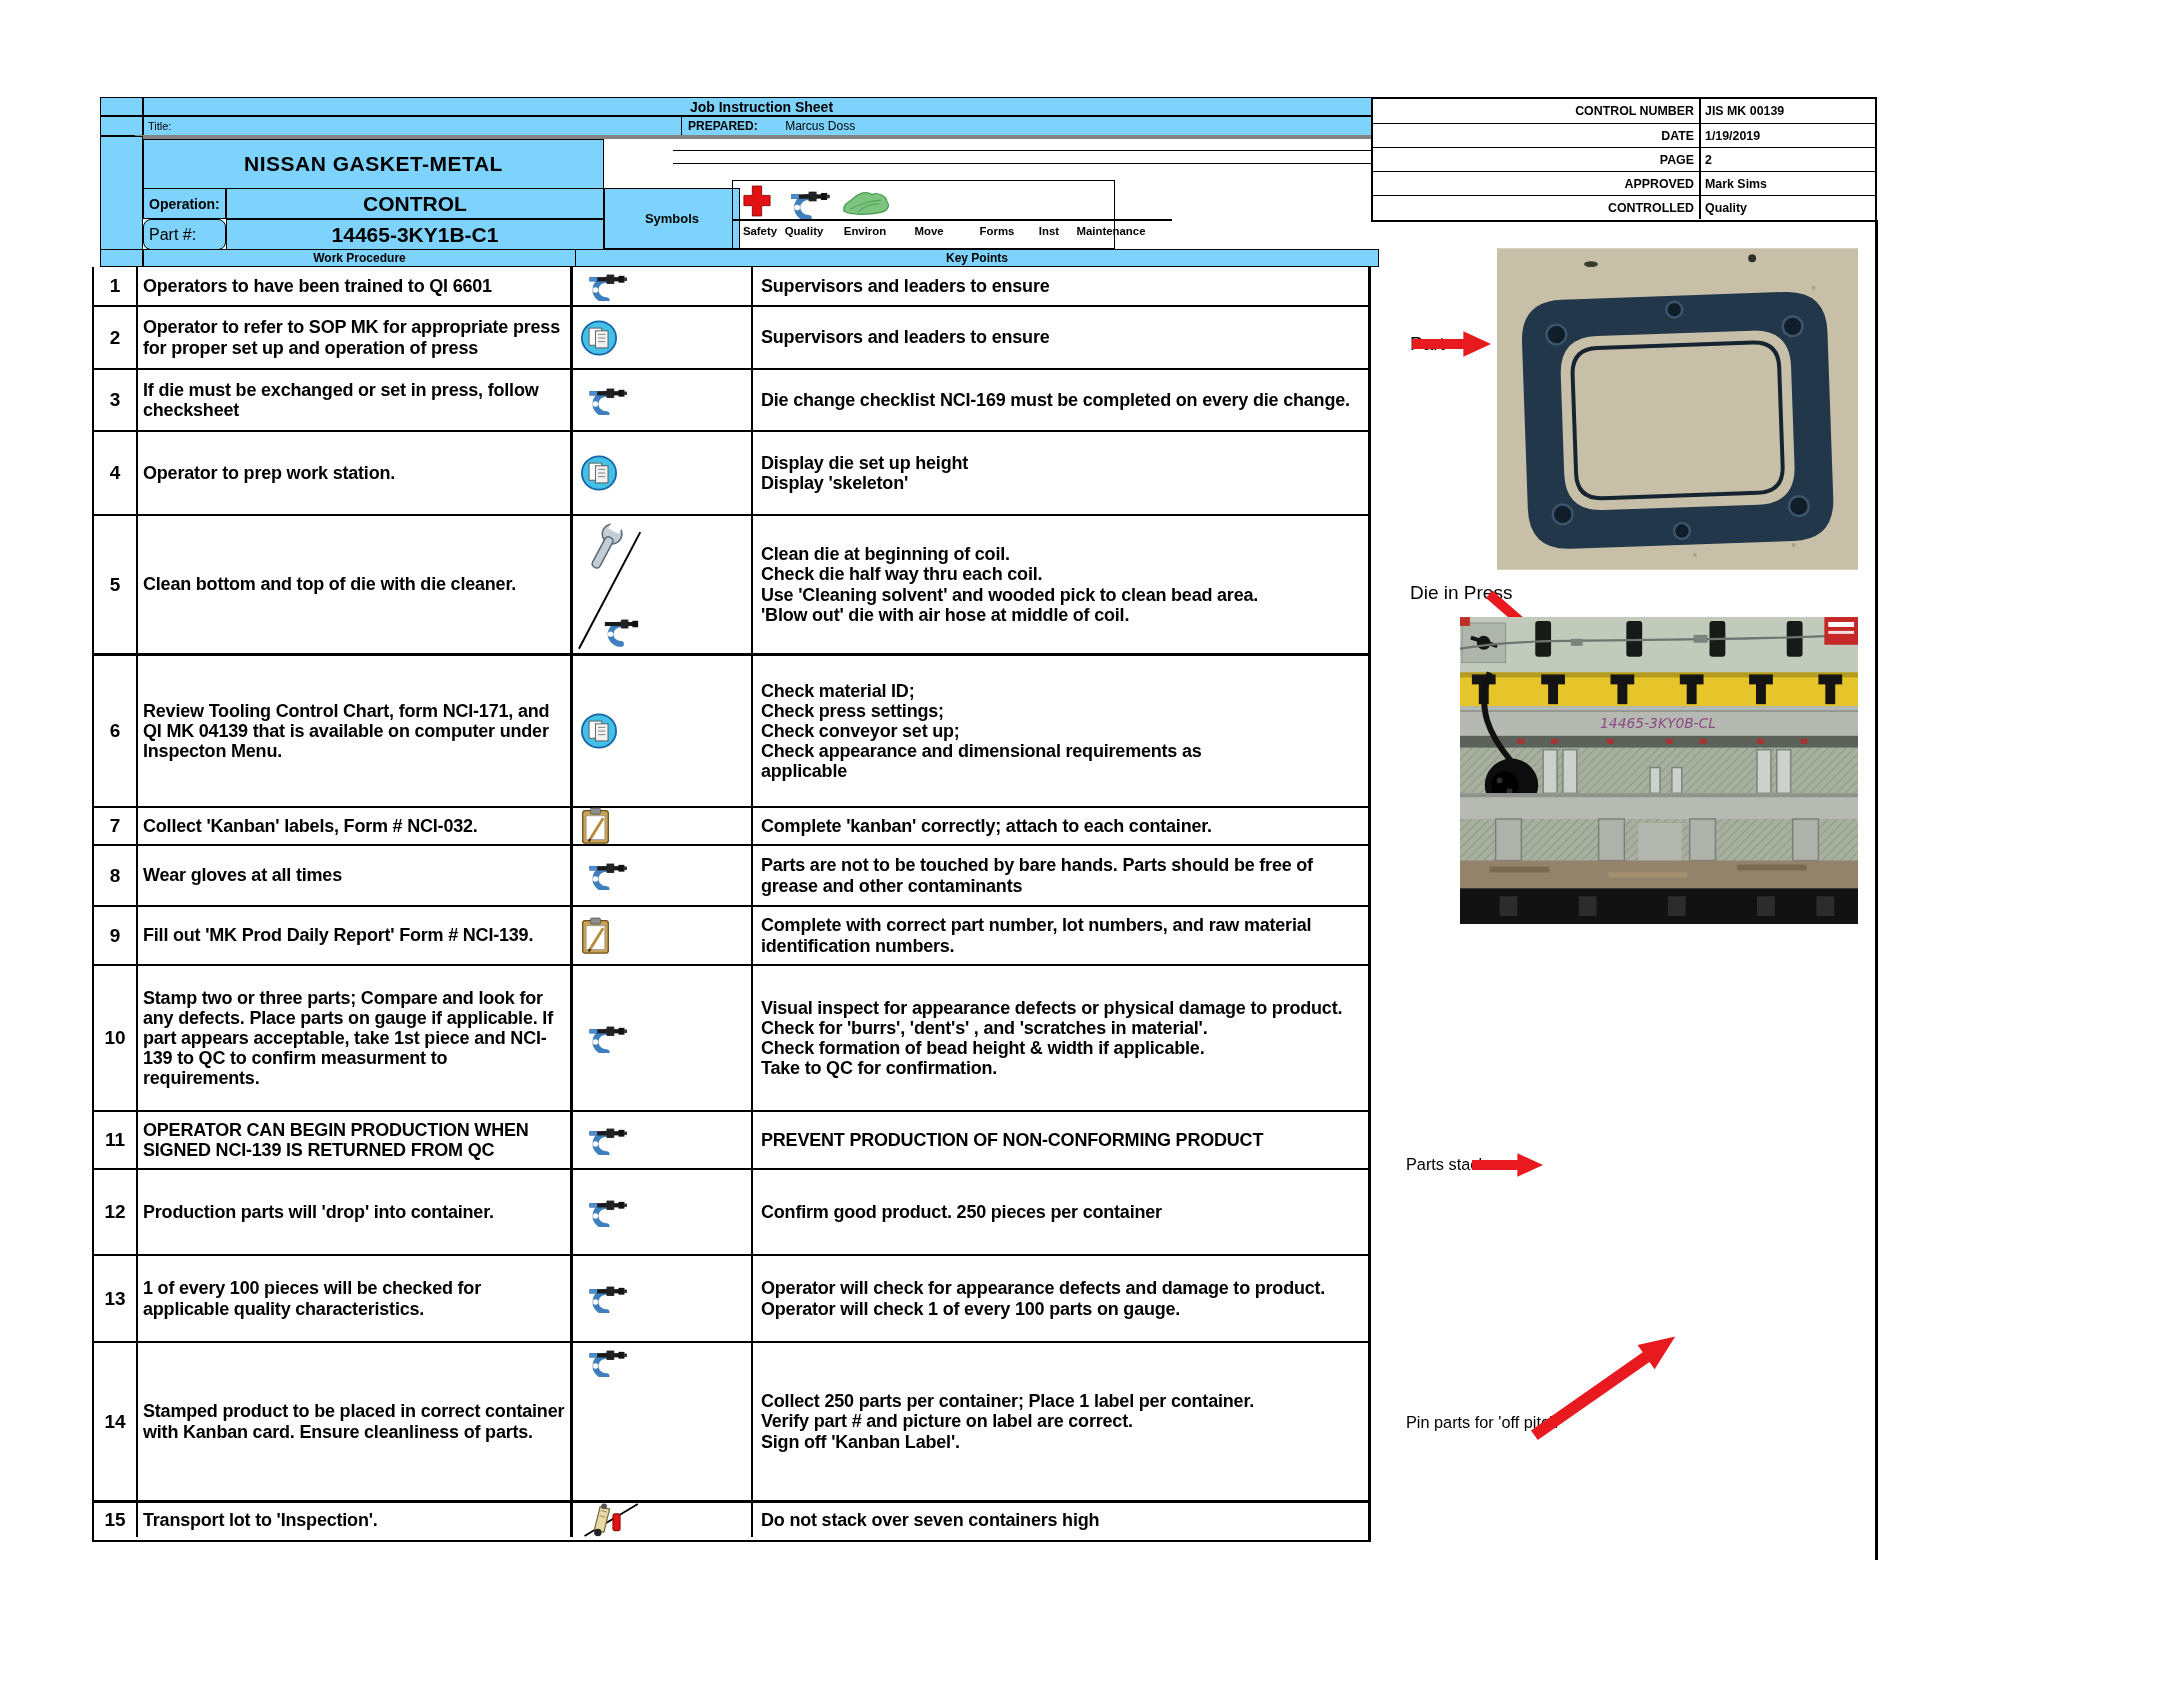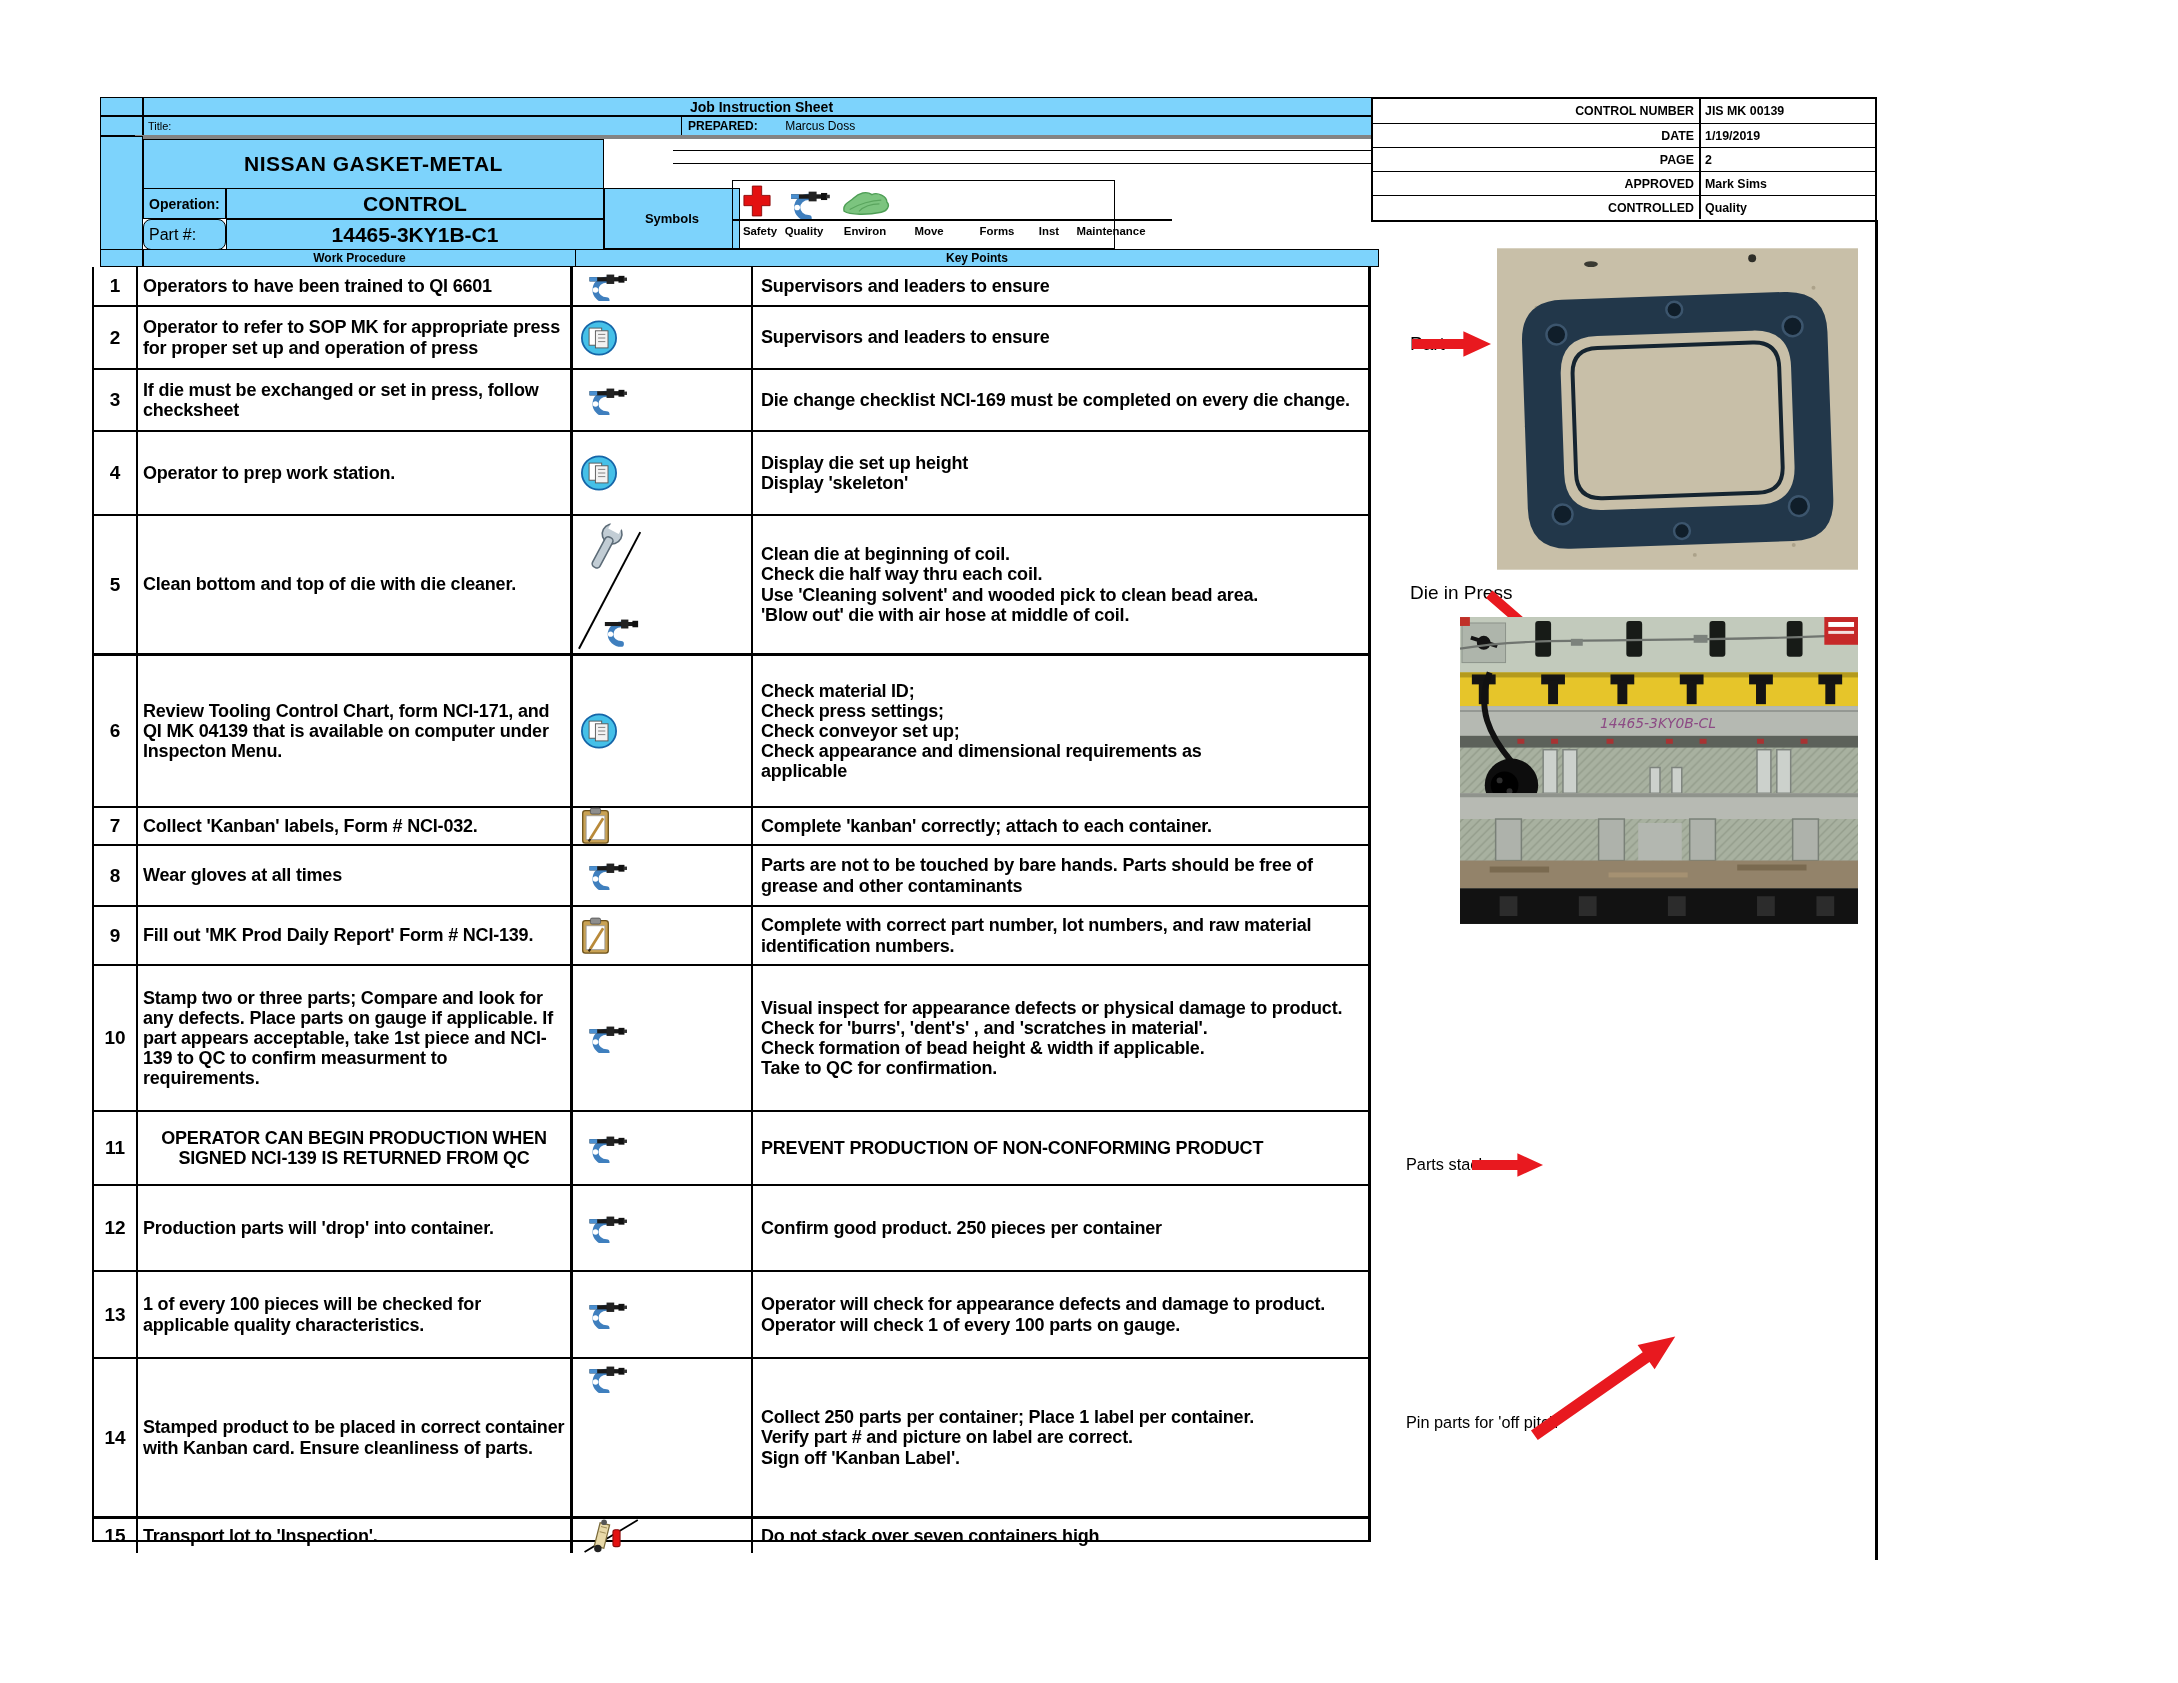--- a/index.html
+++ b/index.html
@@ -380,21 +380,21 @@
         </span>
       </div>
     <div class="c kp">
         <span class="t">Visual inspect for appearance defects or physical damage to product.
 Check for 'burrs', 'dent's' , and 'scratches in material'.
 Check formation of bead height &amp; width if applicable.
 Take to QC for confirmation.</span>
       </div>
   </div>
 
-  <div class="row" style="height:74px;text-align:center;">
+  <div class="row" style="height:58px;">
     <div class="c num">11</div>
     <div class="c proc">
         <span class="t">OPERATOR CAN BEGIN PRODUCTION WHEN SIGNED NCI-139 IS RETURNED FROM QC</span>
       </div>
     <div class="c sym">
         <span class="icon-slot">
           <svg width="46" height="29" viewBox="0 0 54 34">
             <path d="M30 9 A 13 12 0 1 0 30 33" fill="none" stroke="#3f7fbe" stroke-width="7" stroke-linecap="round"></path>
             <circle cx="17" cy="21" r="3.2" fill="#fff"></circle>
             <rect x="10" y="6" width="40" height="5" fill="#1a1a1a"></rect>

